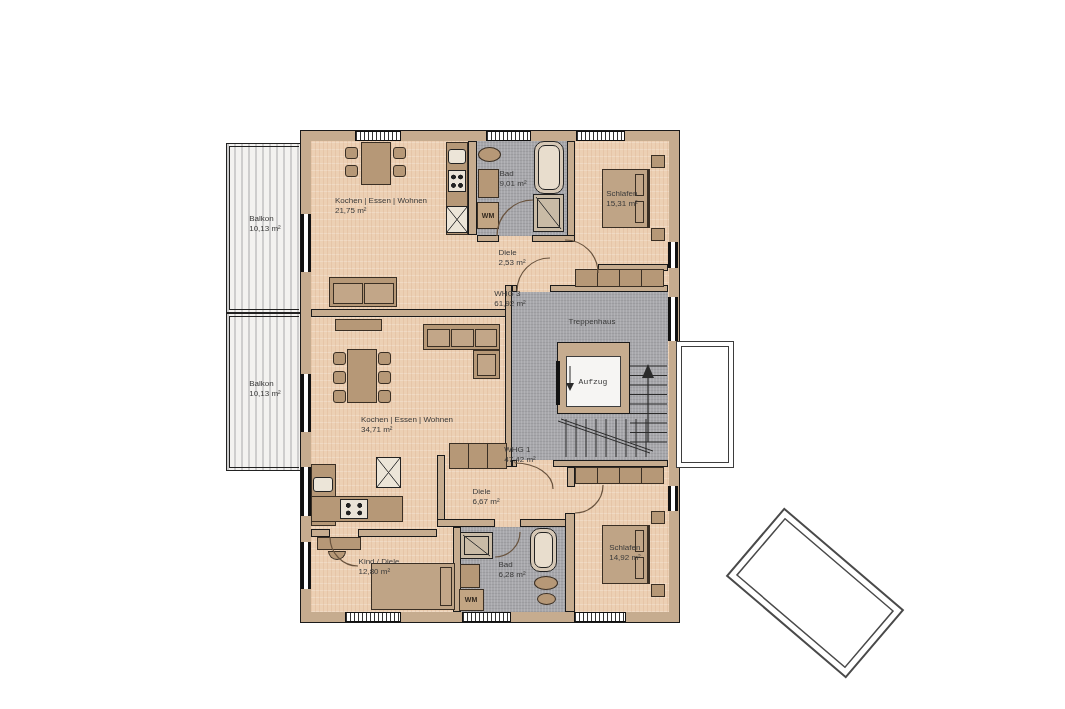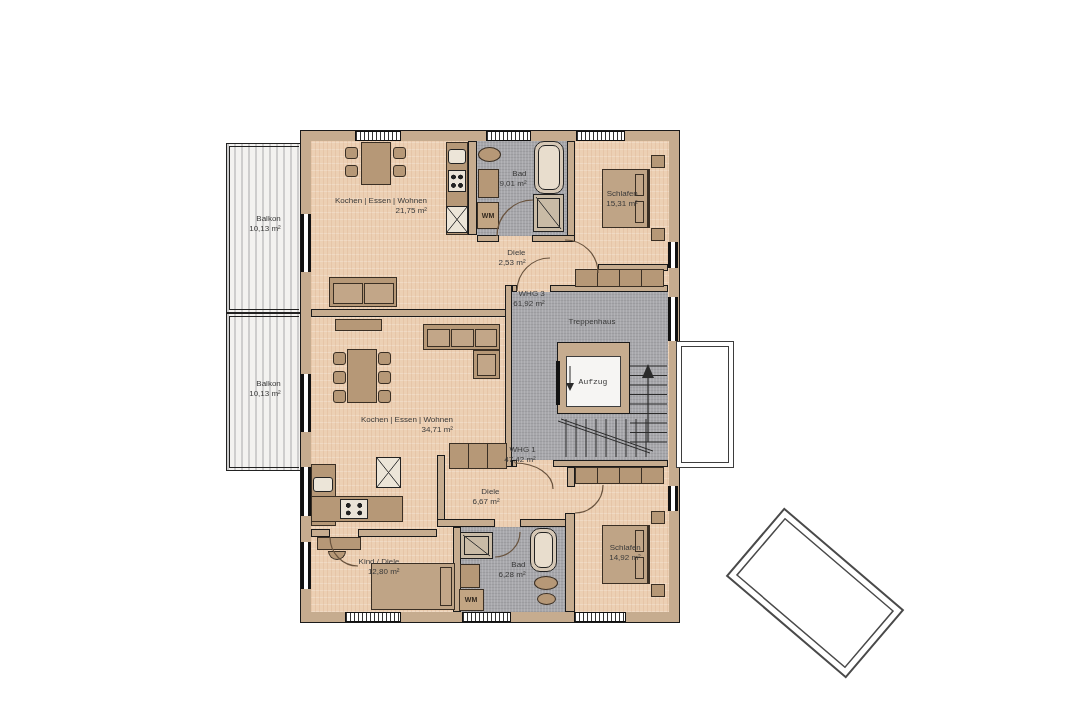--- a/index.html
+++ b/index.html
@@ -29,21 +29,21 @@
   .cellrow>div{flex:1;border:1px solid #3a2f24;background:#b69877;margin-left:-1px;box-sizing:border-box;}
   .stove{background-color:#eae3d7;border:1px solid #222;position:absolute;box-sizing:border-box;background-image:
     radial-gradient(circle at 28% 30%, #222 2.1px, rgba(0,0,0,0) 2.7px),
     radial-gradient(circle at 72% 30%, #222 2.1px, rgba(0,0,0,0) 2.7px),
     radial-gradient(circle at 28% 72%, #222 2.1px, rgba(0,0,0,0) 2.7px),
     radial-gradient(circle at 72% 72%, #222 2.1px, rgba(0,0,0,0) 2.7px);}
   .win{background-color:#fff;border:1px solid #111;box-sizing:border-box;position:absolute;
     background-image:repeating-linear-gradient(90deg,#333 0 1px, rgba(0,0,0,0) 1px 4px);}
   .barv{position:absolute;box-sizing:border-box;
     background:linear-gradient(90deg,#111 0 3px,#fff 3px 7px,#111 7px 10px);}
-  .lbl{position:absolute;transform:translate(-50%,-50%);text-align:right;color:#3a3a3a;
+  .lbl{position:absolute;transform:translate(-50%,-50%);text-align:left;color:#3a3a3a;
     font-size:8px;line-height:1.3;white-space:nowrap;z-index:30;}
   .lbl.small{font-size:7px;font-weight:bold;color:#33291f;}
   .cushion{position:absolute;border:1px solid #3a2f24;background:#c2a688;box-sizing:border-box;}
   svg{position:absolute;left:0;top:0;z-index:25;pointer-events:none;}
   .whitebox{background:#fff;border:1px solid #3d3d3d;position:absolute;box-sizing:border-box;}
 </style>
 </head>
 <body>
 
 <div id="plan">
@@ -259,21 +259,21 @@
     <div>WM</div>
   </div>
   <div class="lbl" style="left:622px;top:199px;">
     <div>Schlafen</div>
       <div>15,31 m²</div>
   </div>
   <div class="lbl" style="left:512px;top:258px;">
     <div>Diele</div>
       <div>2,53 m²</div>
   </div>
-  <div class="lbl" style="left:529px;top:299px;">
+  <div class="lbl" style="left:510px;top:299px;">
     <div>WHG 3</div>
       <div>61,92 m²</div>
   </div>
   <div class="lbl" style="left:592px;top:322px;">
     <div>Treppenhaus</div>
   </div>
   <div class="lbl" style="left:593px;top:382px;font-family:Liberation Mono, monospace;">
     <div>Aufzug</div>
   </div>
   <div class="lbl" style="left:520px;top:455px;">

